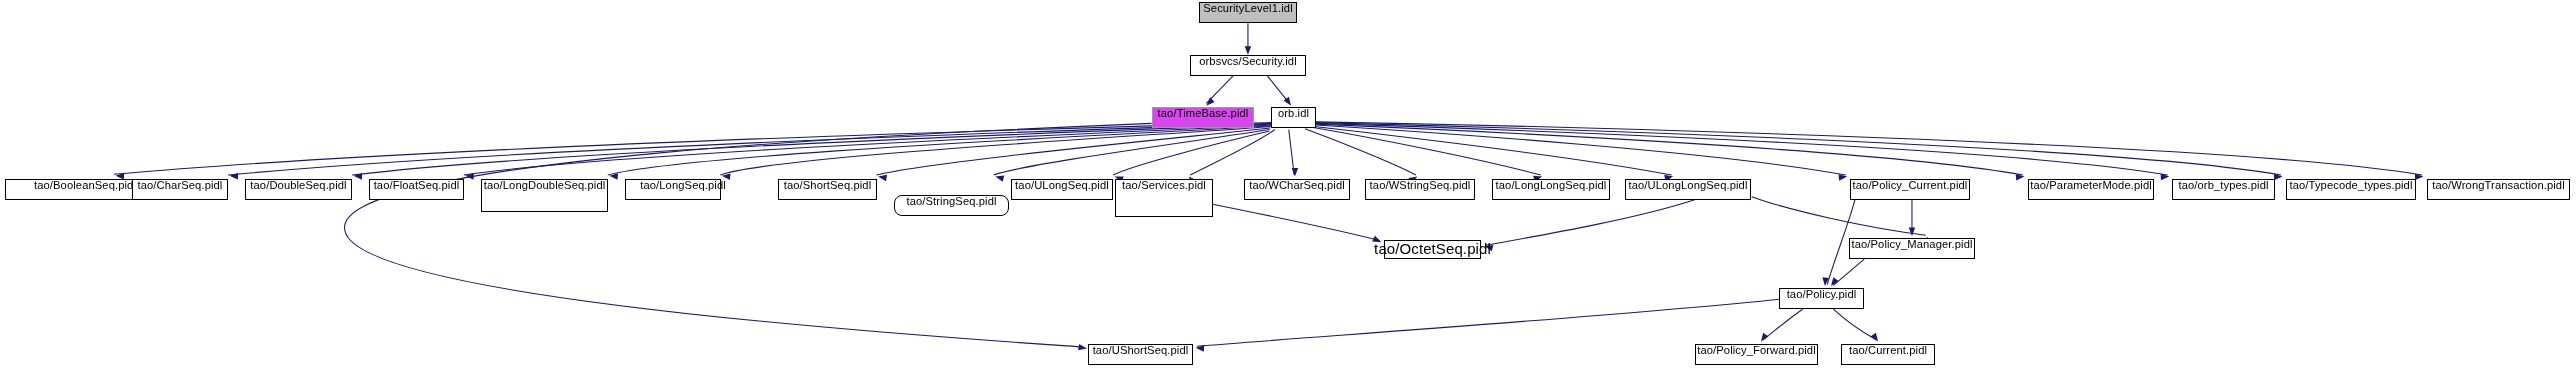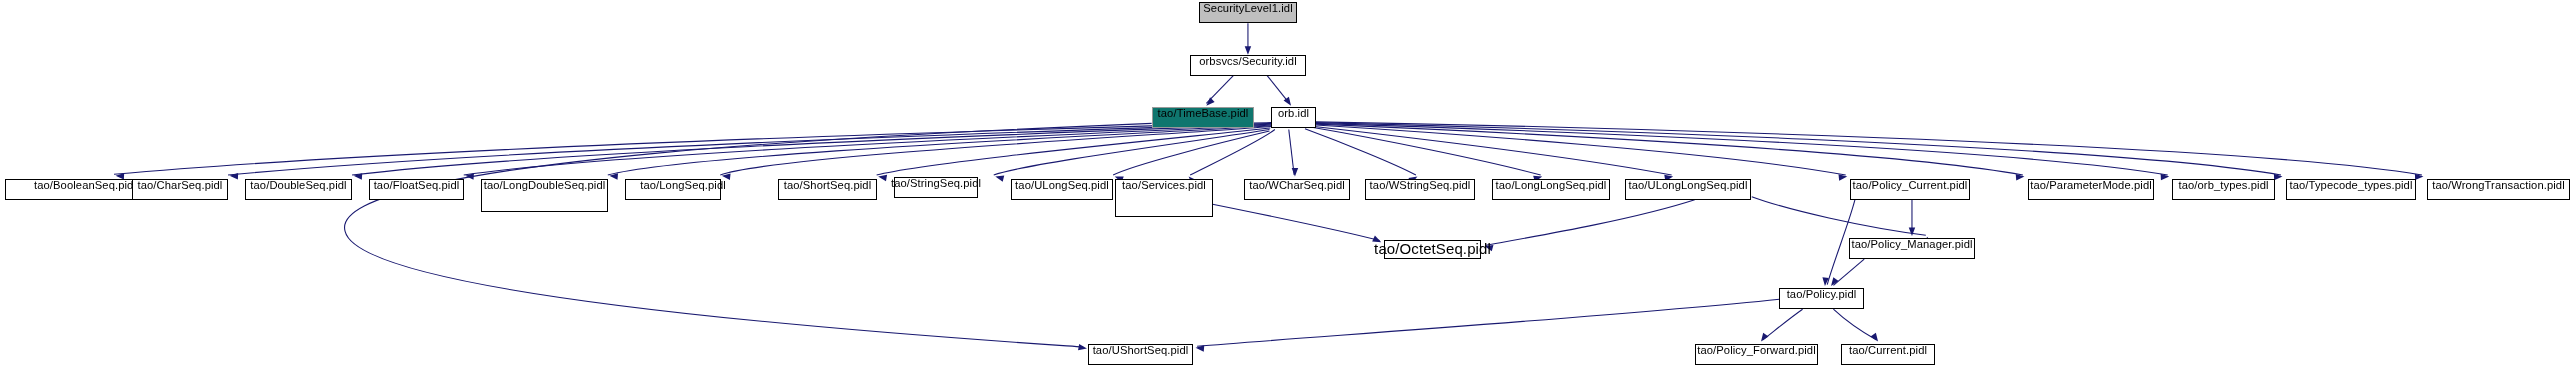--- a/index.html
+++ b/index.html
@@ -44,21 +44,21 @@
     line-height: 1;
     white-space: nowrap;
     letter-spacing: 0.1px;
   }
   .node-box.root-node {
     background: #bfbfbf;
     border-color: #000000;
   }
   .node-box.dim-node {
     border-color: #9a9a9a;
-    background: #0f766e;
+    background: #d946ef;
   }
   .node-box.small-node {
     font-size: 15px;
   }
 </style>
 </head>
 <body>
 
 <div id="graph-root">
   <svg id="graph-svg" viewBox="0 0 3344 485" preserveAspectRatio="none" xmlns="http://www.w3.org/2000/svg">
@@ -158,21 +158,21 @@
       </div>
       <div class="node-box" style="left: 481px; top: 179px; width: 127px; height: 33px;">
         <span>tao/LongDoubleSeq.pidl</span>
       </div>
       <div class="node-box" style="left: 625px; top: 179px; width: 96px; height: 21px; padding-left: 20px;">
         <span>tao/LongSeq.pidl</span>
       </div>
       <div class="node-box" style="left: 778px; top: 179px; width: 99px; height: 21px;">
         <span>tao/ShortSeq.pidl</span>
       </div>
-      <div class="node-box" style="left: 894px; top: 177px; width: 84px; height: 21px;">
+      <div class="node-box" style="left: 894px; top: 195px; width: 115px; height: 21px; border-radius: 8px;">
         <span>tao/StringSeq.pidl</span>
       </div>
       <div class="node-box" style="left: 1011px; top: 179px; width: 102px; height: 21px;">
         <span>tao/ULongSeq.pidl</span>
       </div>
       <div class="node-box" style="left: 1115px; top: 179px; width: 98px; height: 38px;">
         <span>tao/Services.pidl</span>
       </div>
       <div class="node-box" style="left: 1244px; top: 179px; width: 106px; height: 21px;">
         <span>tao/WCharSeq.pidl</span>

